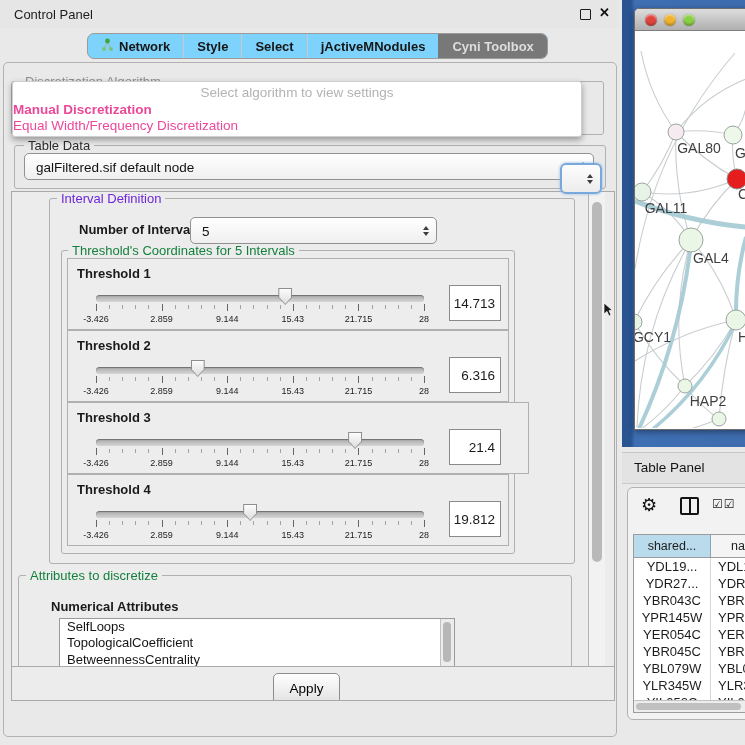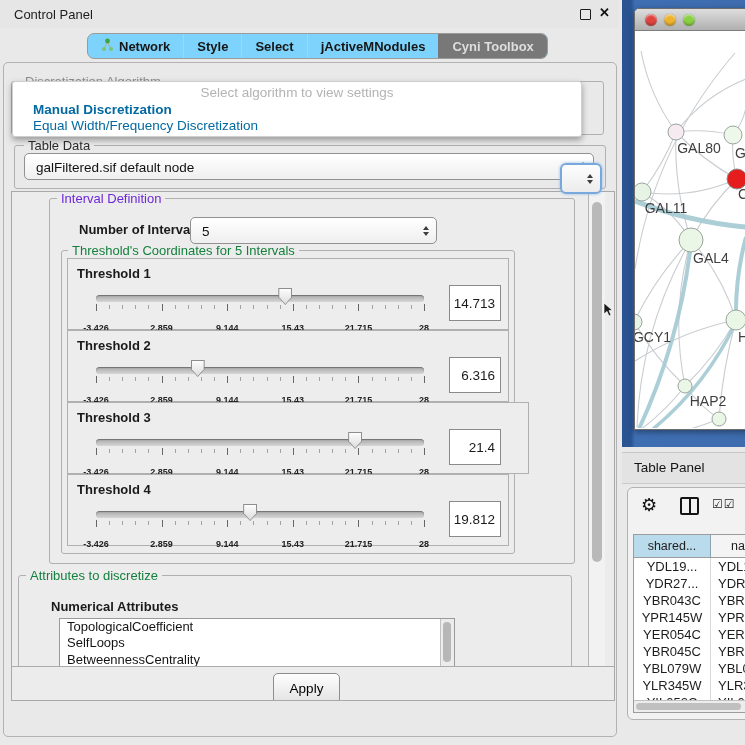--- a/index.html
+++ b/index.html
@@ -38,38 +38,38 @@
   .stepper .down{border-top:4px solid #3c3c3c;}
 
   
   .algo-stub{left:556px;top:100px;width:38px;height:27px;border:2px solid #79a9dc;border-radius:6px;
              background:linear-gradient(#fdfdfd,#ececec);box-shadow:0 0 3px #8fb8e4;z-index:10;}
 
   
   .popup{left:12px;top:81px;width:568px;height:54px;background:#fff;border:1px solid #cfcfcf;border-radius:3px;
          box-shadow:0 3px 6px rgba(0,0,0,.35);z-index:50;}
   .popup .prompt{height:17px;padding-top:3px;text-align:center;color:#b3b3b3;font-size:13.5px;}
-  .popup .opt{height:16px;padding-left:20px;font-size:13.5px;color:#0369a1;line-height:16px;}
+  .popup .opt{height:16px;padding-left:0;font-size:13.5px;color:#ec4899;line-height:16px;}
   .popup .opt.bold{font-weight:bold;}
 
   
   .settings{left:7px;top:128px;width:602px;height:508px;border:1px solid #a8a8a8;background:#ececec;overflow:hidden;}
   .iv-label{position:absolute;left:67px;top:30px;font-weight:bold;font-size:13px;}
   .thr-panel{position:absolute;left:55px;width:440px;height:70px;background:#ededed;border:1px solid #b0b0b0;}
   .thr-label{position:absolute;left:9px;top:7px;font-weight:bold;font-size:13px;}
   .sl-track{position:absolute;left:28px;top:36px;width:328px;height:7px;border-radius:4px;
             background:linear-gradient(#a8a8a8,#d6d6d6);box-shadow:inset 0 1px 1px rgba(0,0,0,.35);}
   .sl-thumb{position:absolute;top:29px;width:14px;height:17px;
             clip-path:polygon(0 0,100% 0,100% 55%,50% 100%,0 55%);background:#8e8e8e;}
   .sl-thumb i{position:absolute;left:1px;top:1px;right:1px;bottom:1px;display:block;
             clip-path:polygon(0 0,100% 0,100% 55%,50% 100%,0 55%);background:linear-gradient(#fdfdfd,#dcdcdc);}
   .tick{position:absolute;width:1px;background:#666;}
   .tick.minor{top:46px;height:4px;opacity:.55;}
   .tick.major{top:45px;height:7px;}
-  .tick-lab{position:absolute;top:64px;transform:translateX(-50%);font-size:9px;font-weight:bold;color:#222;white-space:nowrap;}
+  .tick-lab{position:absolute;top:55px;transform:translateX(-50%);font-size:9px;font-weight:normal;color:#222;white-space:nowrap;}
   .thr-value{position:absolute;left:381px;top:26px;width:52px;height:36px;background:#fff;border:1px solid #8a8a8a;
              font-size:13.5px;text-align:right;line-height:36px;padding-right:5px;box-sizing:border-box;}
 
   .attr-title{position:absolute;left:39px;top:407px;font-weight:bold;font-size:13px;}
   .attr-list{position:absolute;left:47px;top:426px;width:394px;height:60px;background:#fff;border:1px solid #9a9a9a;overflow:hidden;}
   .attr-item{padding-left:7px;font-size:13px;line-height:16.4px;color:#141414;}
   .attr-vsb{position:absolute;right:0;top:0;bottom:0;width:13px;background:#ececec;border-left:1px solid #c2c2c2;}
   .attr-vsb .thumb{position:absolute;left:2px;top:3px;width:8px;height:40px;border-radius:4px;background:#b7b7b7;}
 
   .apply-row{position:absolute;left:0;top:474px;width:602px;height:34px;background:#ececec;border-top:1px solid #ababab;}
@@ -347,22 +347,22 @@
             </div>
             <div class="thr-value">19.812</div>
           </div>
         </div>
 
       <div class="groupbox" style="left:6px;top:383px;width:552px;height:140px;background:#ececec;">
         <span class="group-title gt-blue" style="left:7px;top:-7px;background:#ececec;">Attributes to discretize</span>
       </div>
       <span class="abs attr-title">Numerical Attributes</span>
       <div class="abs attr-list" id="attr-list">
-        <div class="attr-item">TopologicalCoefficient</div>
-          <div class="attr-item">SelfLoops</div>
+        <div class="attr-item">SelfLoops</div>
+          <div class="attr-item">TopologicalCoefficient</div>
           <div class="attr-item">BetweennessCentrality</div>
           <div class="attr-vsb">
             <div class="thumb"></div>
           </div>
       </div>
 
       <div class="apply-row">
         <button class="apply-btn">Apply</button>
       </div>
 

